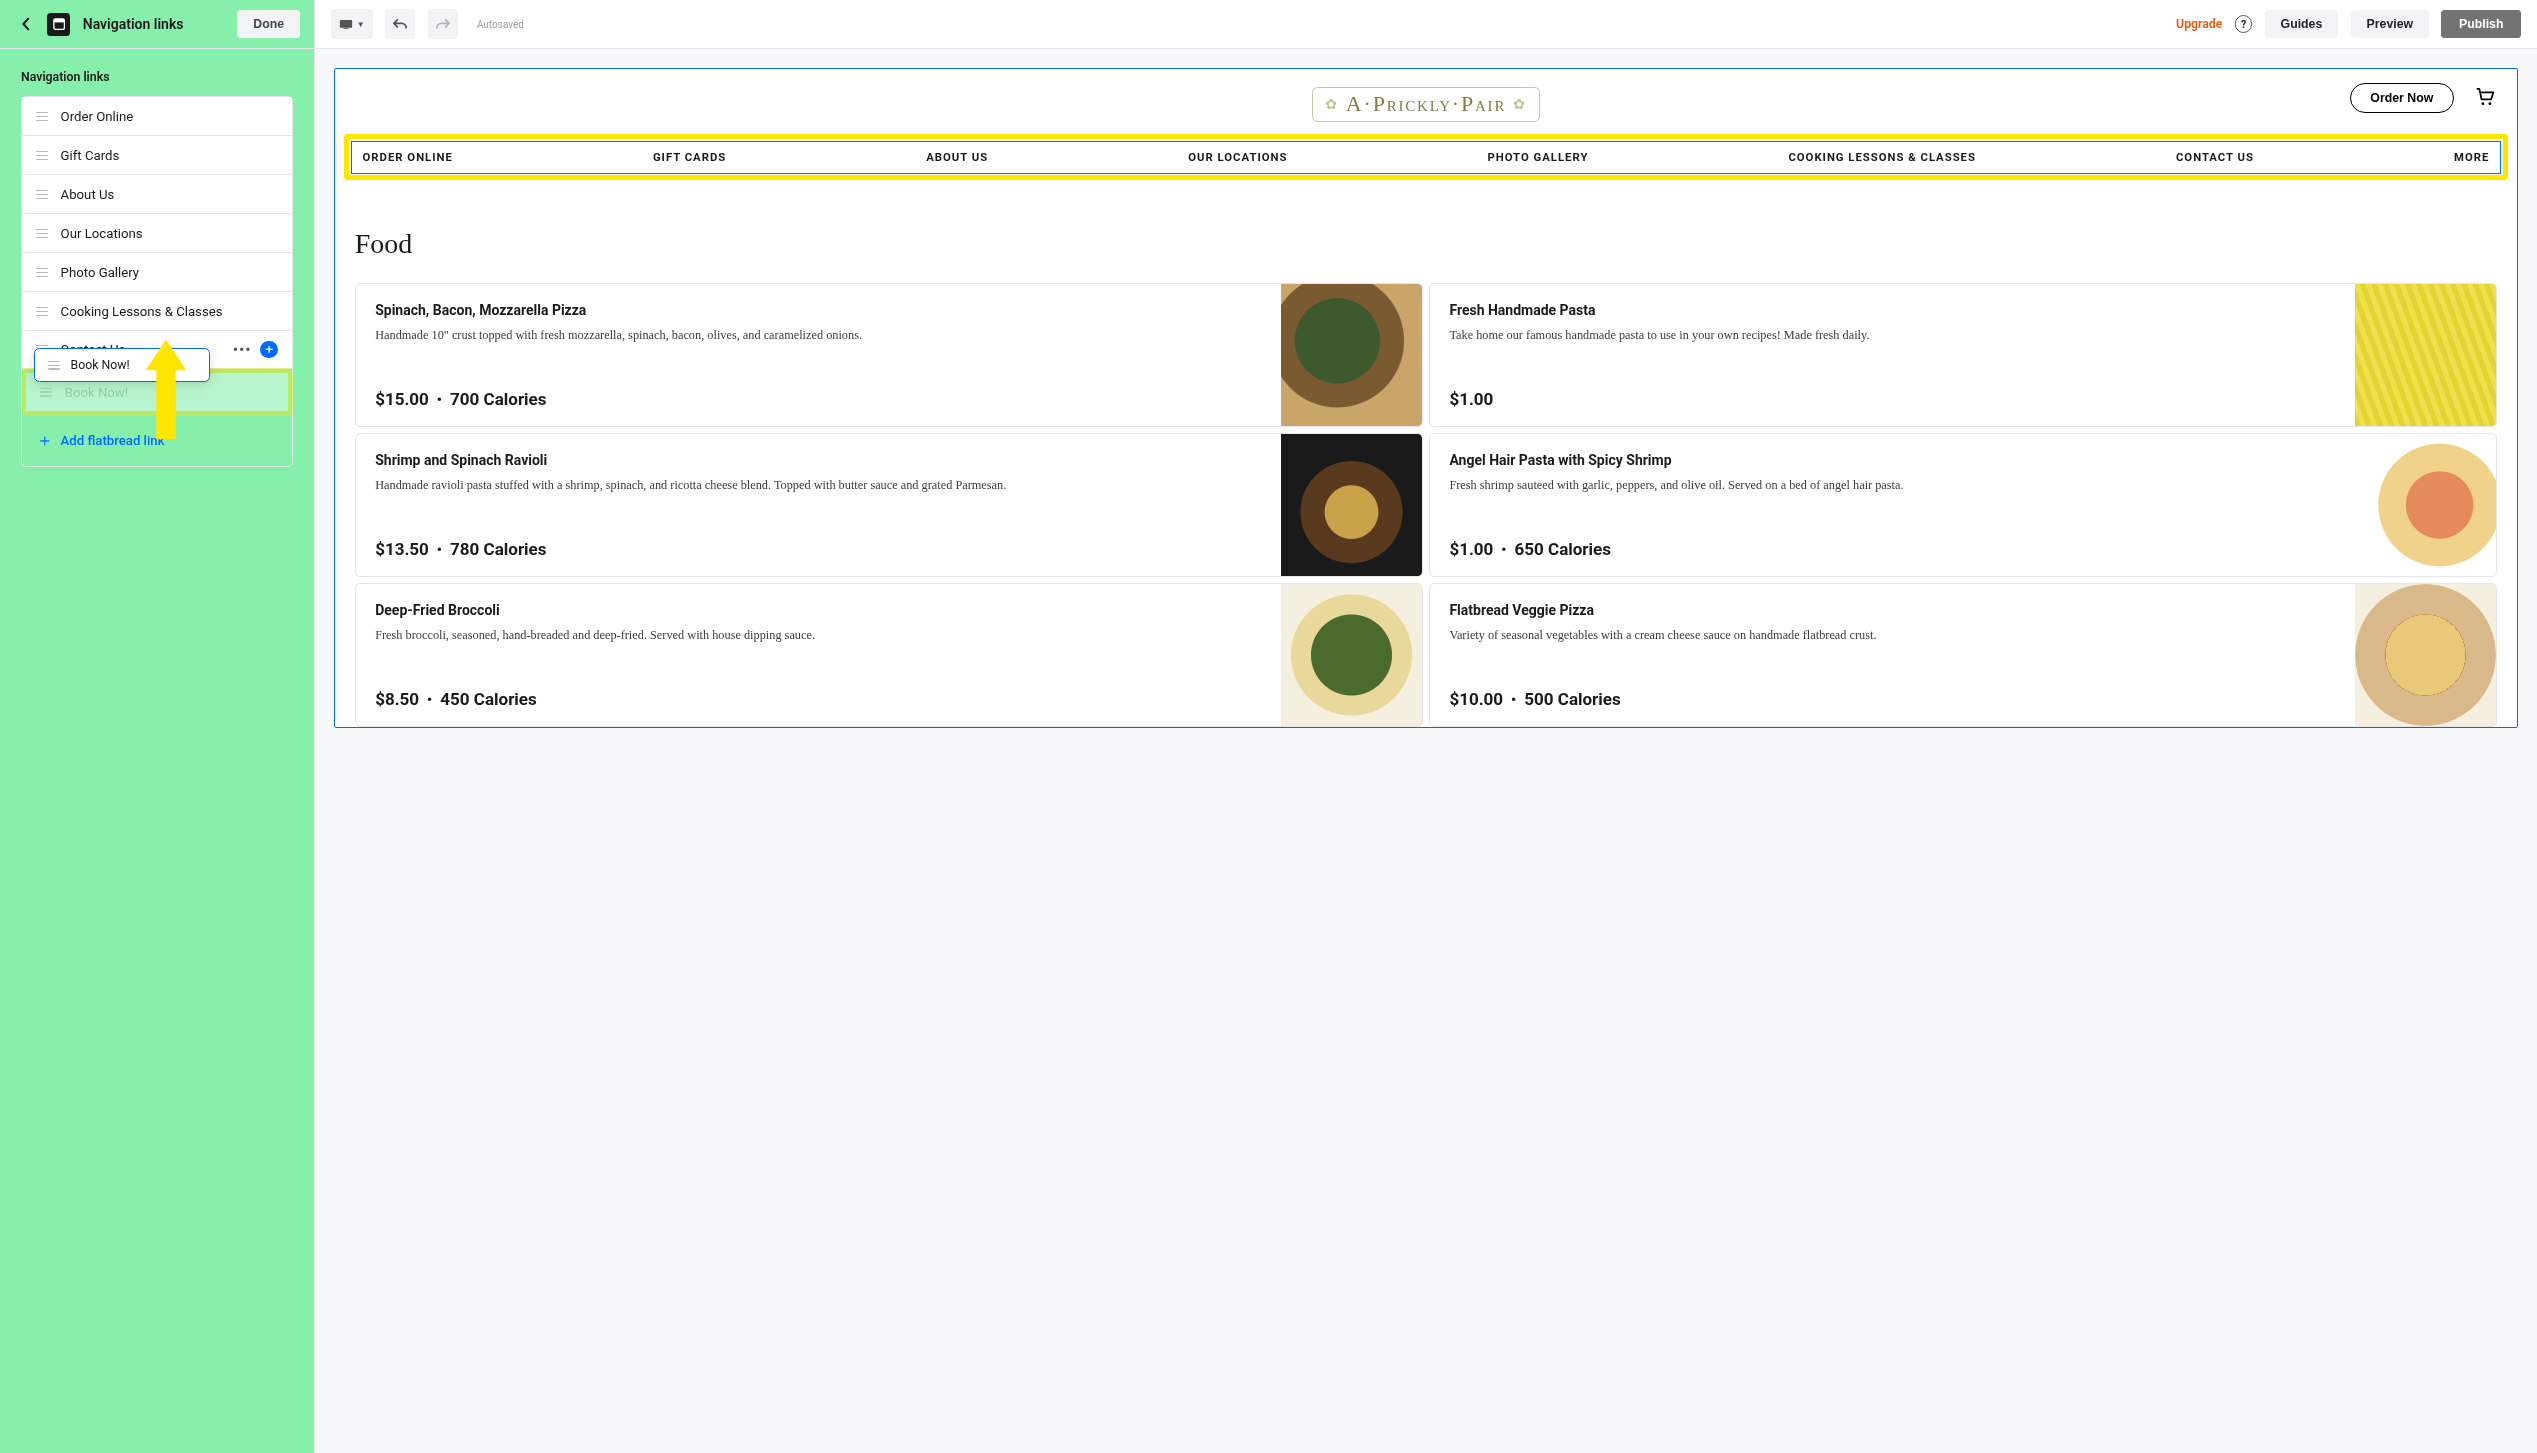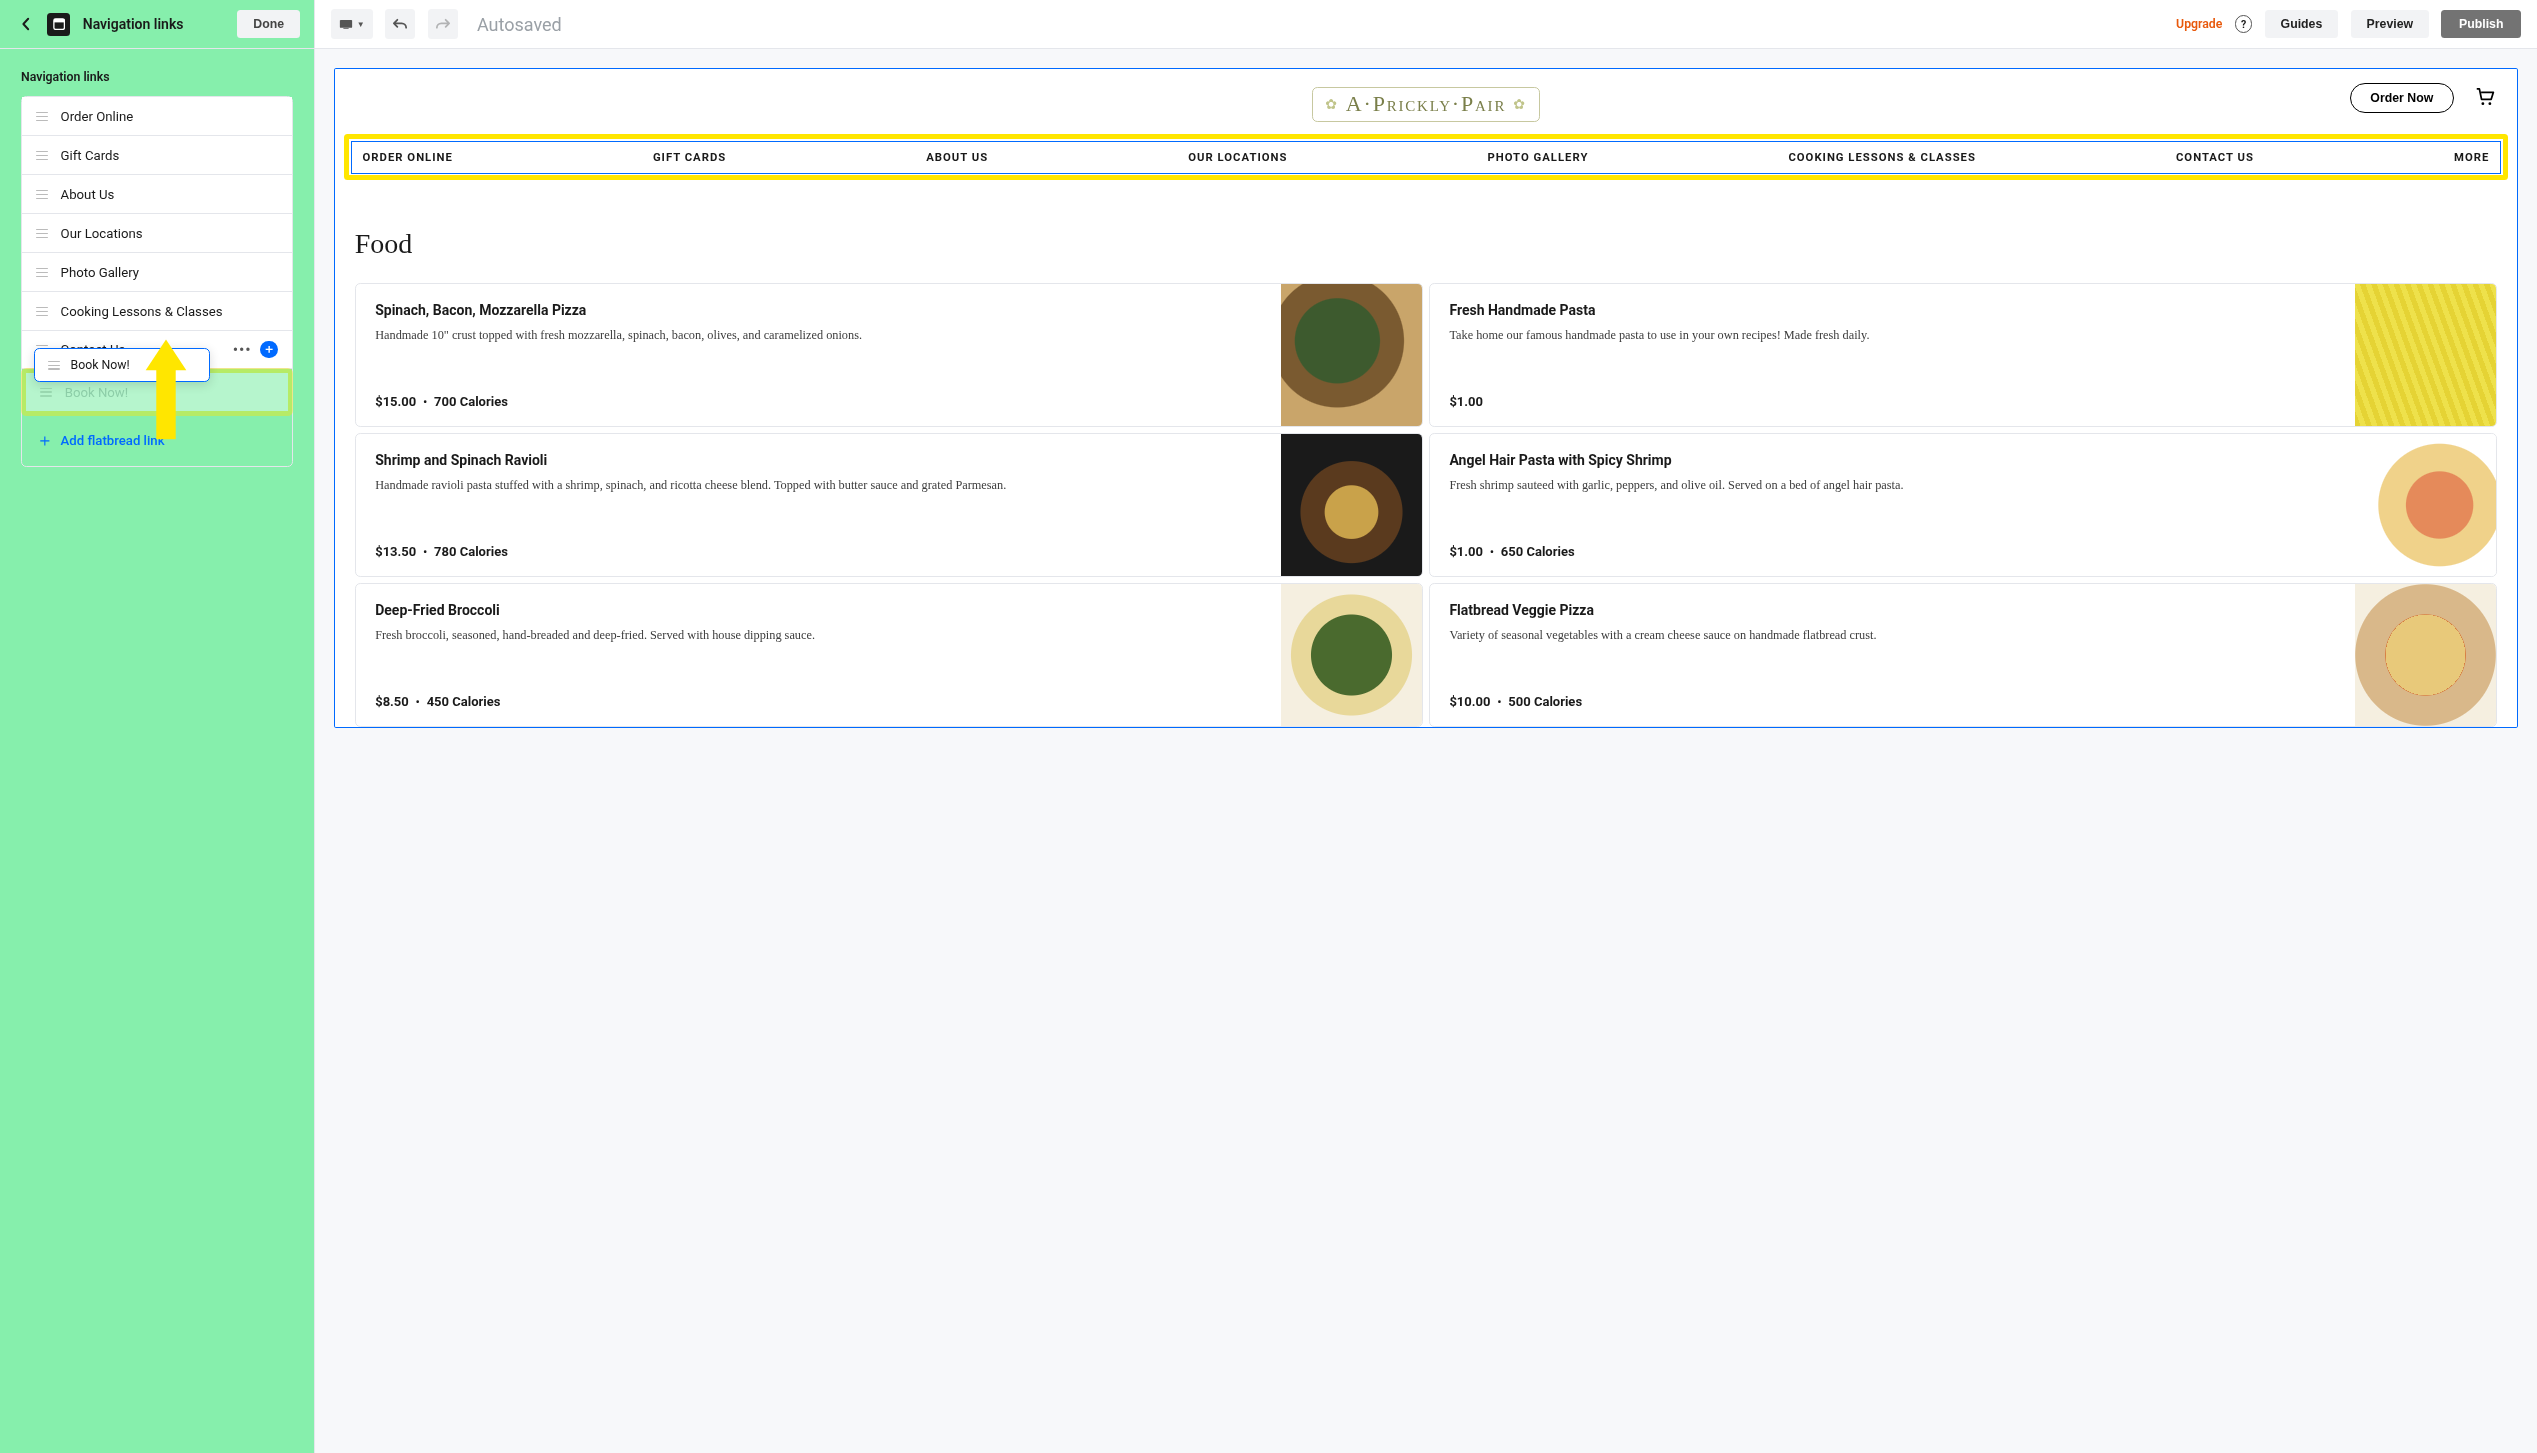--- a/index.html
+++ b/index.html
@@ -43,21 +43,21 @@
 
 .arrow-annot { position: absolute; left: 120px; top: 238px; z-index: 30; pointer-events: none; }
 
 
 .right-area { flex: 1; display: flex; flex-direction: column; background: #f7f8fa; min-width: 0; }
 .top-bar { height: 49px; background: #fff; border-bottom: 0.9px solid #e4e6eb; display: flex; align-items: center; padding: 0 16px; gap: 12.3px; }
 .device-btn { width: 42px; height: 30px; background: #f2f3f5; border-radius: 3.5px; display: flex; align-items: center; justify-content: center; gap: 3.5px; cursor: pointer; }
 .device-btn .caret { font-size: 8px; color: #555; }
 .hist-btn { width: 30px; height: 30px; background: #f2f3f5; border-radius: 3.5px; display: flex; align-items: center; justify-content: center; cursor: pointer; }
 .hist-btn.disabled svg { opacity: .4; }
-.autosaved { color: #9aa0a6; font-size: 18px; margin-left: 7px; }
+.autosaved { color: #9aa0a6; font-size: 10px; margin-left: 7px; }
 .top-bar .spacer { flex: 1; }
 .upgrade { color: #e8590c; font-weight: 600; font-size: 12.3px; cursor: pointer; }
 .help-icon { width: 17.6px; height: 17.6px; border: 1.3px solid #555; border-radius: 50%; display: flex; align-items: center; justify-content: center; font-size: 10.6px; font-weight: 700; cursor: pointer; }
 .bar-btn { background: #f2f3f5; border: none; padding: 7px 16px; border-radius: 3.5px; font-weight: 600; font-size: 12.3px; cursor: pointer; color: #222; }
 .publish-btn { background: #737373; color: #fff; border: none; padding: 7px 17.6px; border-radius: 3.5px; font-weight: 600; font-size: 12.3px; cursor: pointer; }
 
 .canvas-wrap { flex: 1; overflow: auto; padding: 19.4px 19.4px 0 19.4px; }
 .canvas { background: #fff; border: 1.8px solid #006aff; border-radius: 1.8px; padding: 0; }
 
 
@@ -73,21 +73,21 @@
 .site-nav-inner a { font-size: 11.3px; font-weight: 700; letter-spacing: 1px; color: #1a1a1a; text-decoration: none; white-space: nowrap; cursor: pointer; }
 
 
 .content { padding: 39px 19.4px 0 19.4px; }
 .section-title { font-family: Georgia, serif; font-size: 28px; font-weight: 500; margin-bottom: 23px; }
 .menu-grid { display: grid; grid-template-columns: 1fr 1fr; gap: 6px; }
 .menu-card { border: 0.9px solid #e4e6eb; border-radius: 5.3px; display: flex; overflow: hidden; height: 144px; }
 .menu-card .text { padding: 17.6px 19.4px; flex: 1; display: flex; flex-direction: column; }
 .menu-card h3 { font-size: 14px; font-weight: 700; margin-bottom: 8.8px; }
 .menu-card p { font-size: 12.3px; color: #3c3c3c; line-height: 1.4; font-family: Georgia, serif; }
-.menu-card .price-row { margin-top: auto; font-size: 13px; font-weight: 700; }
+.menu-card .price-row { margin-top: auto; font-size: 17px; font-weight: 700; }
 .menu-card .price-row .sep { font-weight: 400; margin: 0 3.5px; }
 .menu-card .price-row .cal { font-weight: 700; }
 .menu-card .img { width: 141px; flex-shrink: 0; background-size: cover; background-position: center; }
 
 
 .img-pizza { background: radial-gradient(circle at 40% 40%, #3d5a2e 0 35%, #7a5a30 36% 55%, #c9a56a 56% 100%); }
 .img-pasta { background: repeating-linear-gradient(70deg, #d9b84a 0 5.3px, #e6cf6a 5.3px 10.6px), linear-gradient(#a8b05a,#a8b05a); background-blend-mode: overlay; }
 .img-ravioli { background: radial-gradient(circle at 50% 55%, #c9a24a 0 25%, #5a3a1e 26% 48%, #1a1a1a 49% 100%); }
 .img-shrimp { background: radial-gradient(circle at 60% 50%, #e58a5a 0 30%, #f0d28a 31% 55%, #fff 56% 100%); }
 .img-broccoli { background: radial-gradient(circle at 50% 50%, #4a6a2e 0 40%, #e8d89a 41% 60%, #f5efe0 61% 100%); }

